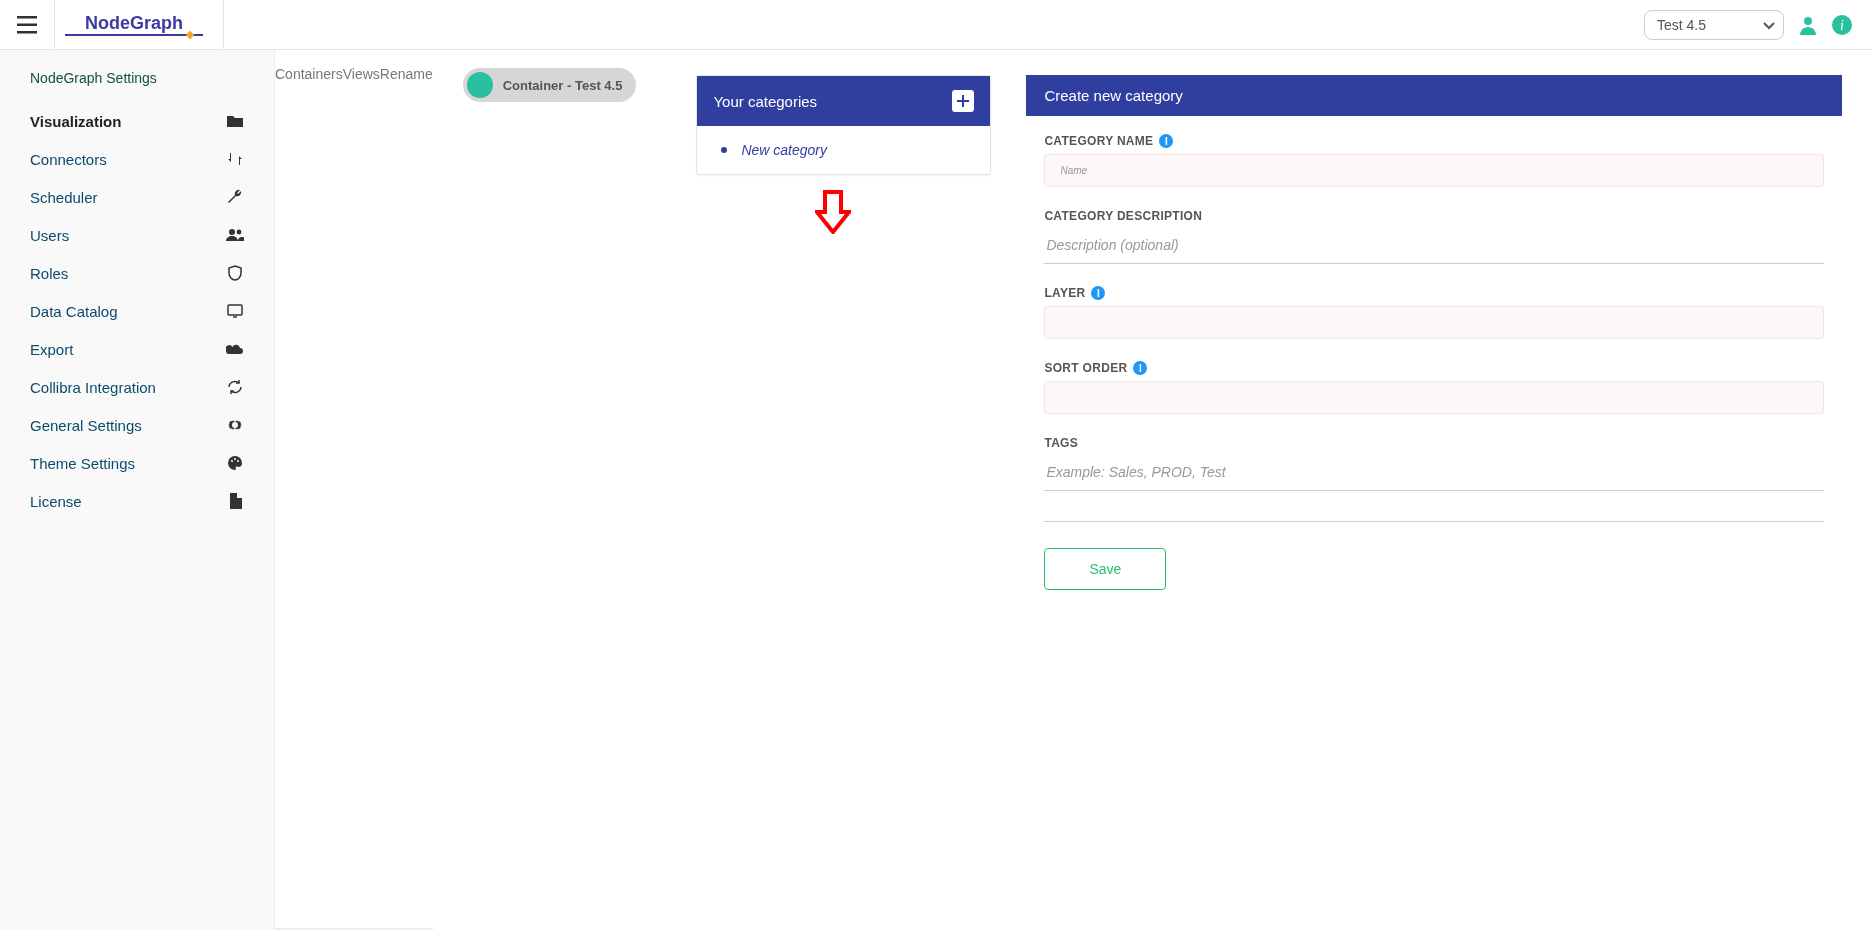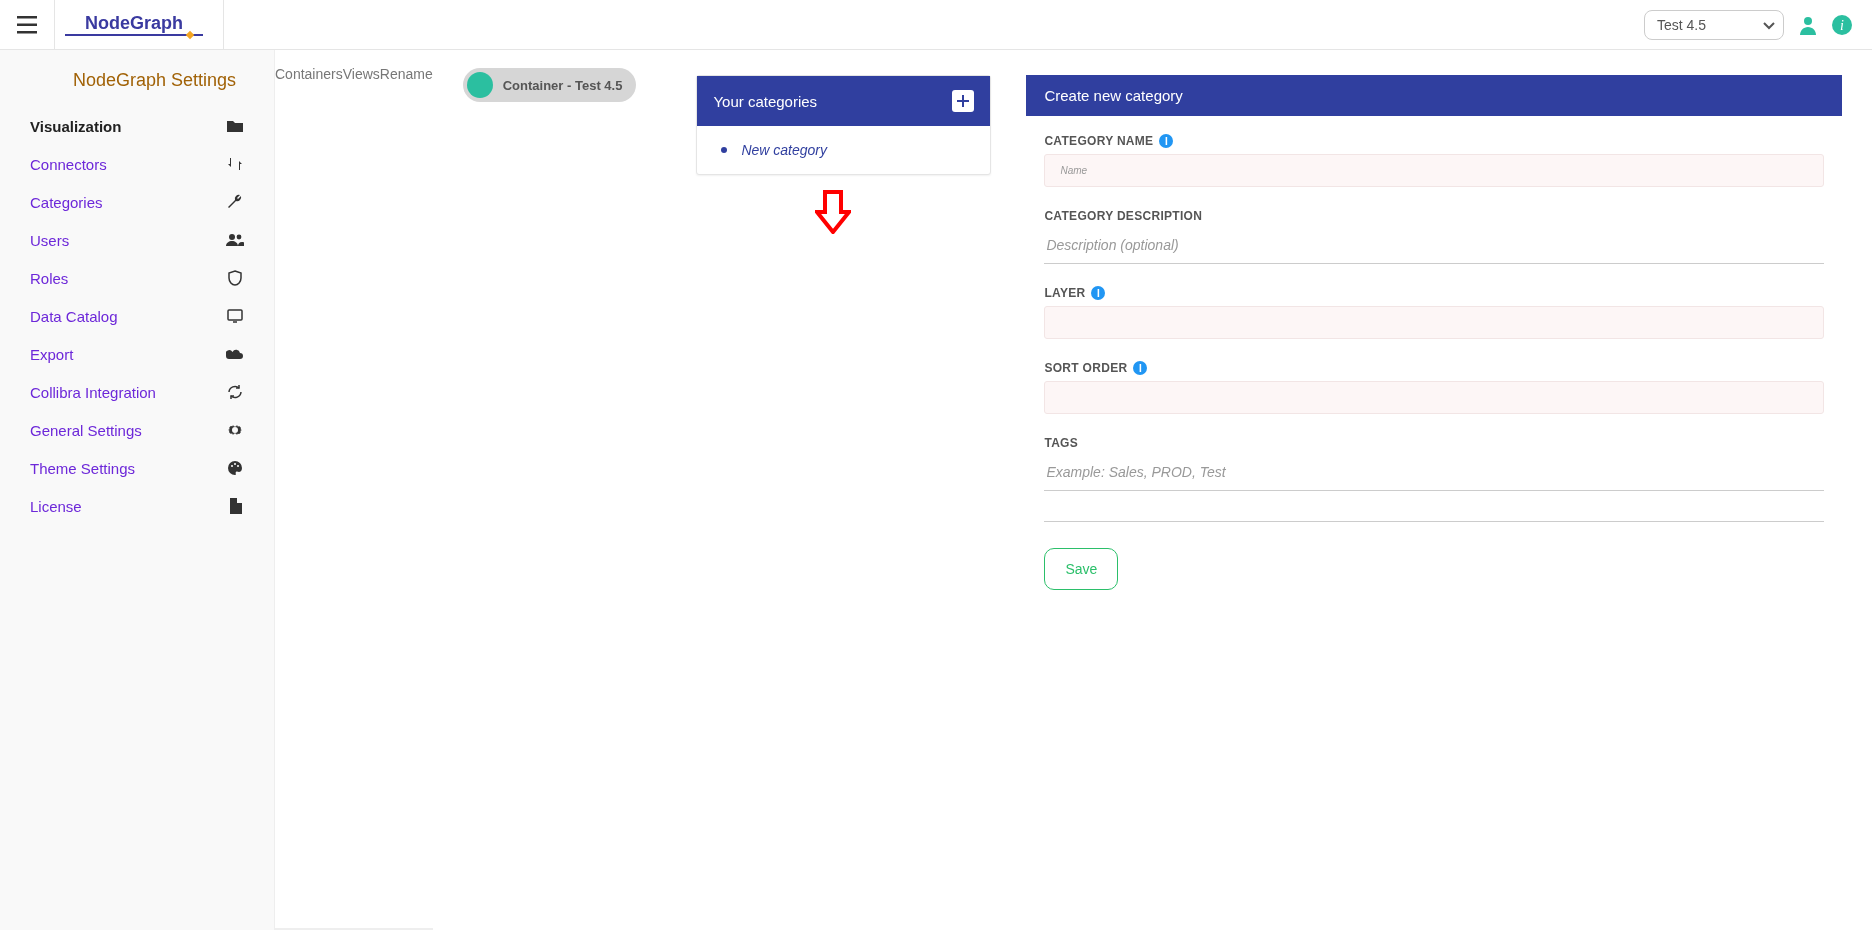--- a/index.html
+++ b/index.html
@@ -13,22 +13,22 @@
 .logo .accent { position:absolute; right:10px; bottom:-4px; width:6px; height:6px; background:#f5a623; transform:rotate(45deg); }
 .logo-wrap { height:50px; display:flex; align-items:center; border-right:1px solid #e5e5e5; padding-right:20px;}
 .header-spacer { flex:1; }
 .env-select { border:1px solid #ccc; border-radius:8px; padding:6px 28px 6px 12px; color:#555; min-width:140px; position:relative; margin-right:12px; cursor:pointer; }
 .env-select .chev { position:absolute; right:8px; top:50%; transform:translateY(-50%); }
 .header-icon { width:24px; height:24px; display:flex; align-items:center; justify-content:center; margin-right:10px; color:#2bbfa0; cursor:pointer;}
 
 
 .layout { display:flex; height:calc(100vh - 50px); }
 .sidebar { width:275px; background:#f9f9f9; border-right:1px solid #eee; padding:20px 0; }
-.sidebar h2 { font-size:18px; font-weight:500; color:#a16207; padding:0 30px 16px;margin-left:43px; }
-.nav-item { display:flex; align-items:center; justify-content:space-between; padding:10px 30px; cursor:pointer; color:#6d28d9; font-size:15px; }
+.sidebar h2 { font-size:14px; font-weight:500; color:#14532d; padding:0 30px 16px; }
+.nav-item { display:flex; align-items:center; justify-content:space-between; padding:10px 30px; cursor:pointer; color:#0c4a6e; font-size:15px; }
 .nav-item.active { color:#222; font-weight:700; }
 .nav-item .ico { width:18px; height:18px; display:flex; align-items:center; justify-content:center; color:#444;}
 
 
 .main { flex:1; display:flex; flex-direction:row; overflow:auto; }
 .tabs { display:flex; border-bottom:2px solid #eee; }
 .tab { flex:1; text-align:center; padding:16px 0; color:#777; cursor:pointer; position:relative; }
 .tab.active { color:#555; }
 .tab.active::after { content:""; position:absolute; bottom:-2px; left:0; right:0; height:4px; background:#303f9f; }
 .tab-highlight { position:absolute; border:3px solid red; left:50%; top:4px; transform:translateX(-50%); width:140px; height:44px; pointer-events:none; }
@@ -52,21 +52,21 @@
 .right-col { flex:1; }
 .form-card-header { background:#303f9f; color:#fff; padding:12px 18px; font-size:15px; }
 .form-body { padding:18px 18px 28px; }
 .field { margin-bottom:22px; }
 .field-label { text-transform:uppercase; font-weight:700; color:#555; font-size:12px; letter-spacing:0.3px; display:flex; align-items:center; gap:6px; margin-bottom:6px;}
 .info-ico { width:14px; height:14px; background:#2196f3; color:#fff; border-radius:50%; font-size:10px; display:inline-flex; align-items:center; justify-content:center; font-weight:700;}
 .text-input { width:100%; background:#fdf6f6; border:1px solid #f2e5e5; border-radius:3px; padding:10px 15px; font-size:10px; color:#333; font-style:normal;}
 .text-input::placeholder { color:#999; font-style:italic; }
 .underline-input { width:100%; border:none; border-bottom:1px solid #ccc; padding:8px 2px 10px; font-size:14px; background:transparent; color:#333; }
 .underline-input::placeholder { color:#999; font-style:italic; }
-.save-btn { border:1px solid #2bbf6a; color:#2bbf6a; background:#fff; padding:12px 20px; font-size:14px; cursor:pointer; border-radius:10px; margin-top:8px;}
+.save-btn { border:1px solid #2bbf6a; color:#2bbf6a; background:#fff; padding:12px 44px; font-size:14px; cursor:pointer; border-radius:4px; margin-top:8px;}
 .divider { height:1px; background:#ccc; margin:30px 0 18px; }
 
 .rel-wrap { position:relative; }
 </style>
 </head>
 <body>
 
 <div class="header">
   <div class="hamburger">
     <svg viewBox="0 0 20 18">
@@ -117,21 +117,21 @@
         </div>
         <div class="nav-item">
           <span>Connectors</span>
           <span class="ico">
             <svg width="14" height="16" viewBox="0 0 14 16" fill="#333">
               <path d="M3 2v9l-3-3h2V2h2zm8 12V5l3 3h-2v6h-2z"></path>
             </svg>
           </span>
         </div>
         <div class="nav-item">
-          <span>Categories</span>
+          <span>Scheduler</span>
           <span class="ico">
             <svg width="16" height="16" viewBox="0 0 16 16" fill="#333">
               <path d="M14 2a4 4 0 01-5 5L2 14l-1-1 7-7a4 4 0 015-5l-3 3 1 1 3-3z"></path>
             </svg>
           </span>
         </div>
         <div class="nav-item">
           <span>Users</span>
           <span class="ico">
             <svg width="18" height="12" viewBox="0 0 18 12" fill="#333">

